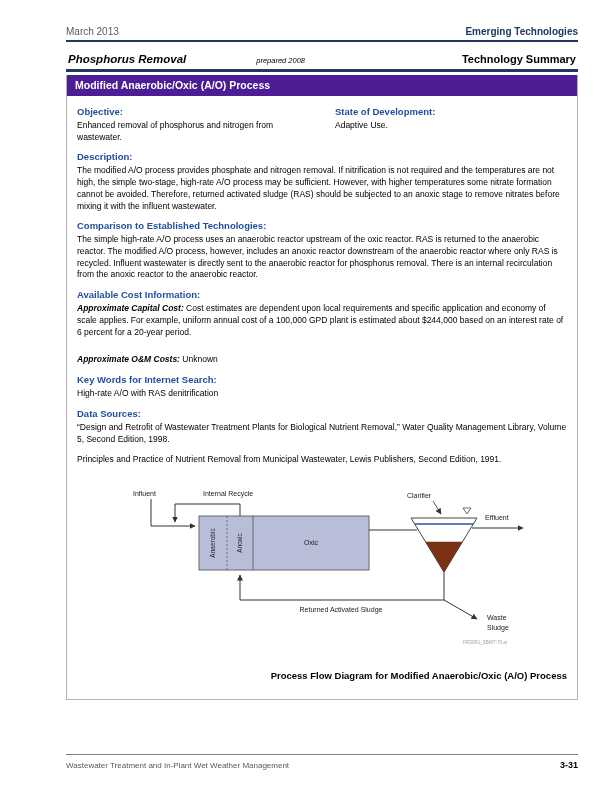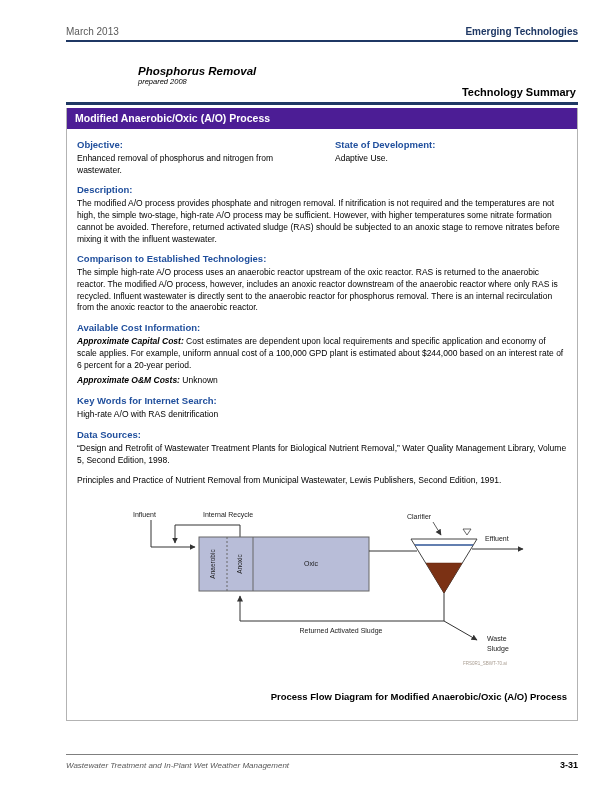--- a/index.html
+++ b/index.html
@@ -9,21 +9,21 @@
     font-family:"Liberation Sans", sans-serif; color:#000;
   }
   .margins { position:absolute; left:66px; width:512px; top:0; }
 
   
   .topbar { display:flex; justify-content:space-between; align-items:flex-end; padding-top:26px; }
   .date { font-size:10px; color:#595959; }
   .brand { font-size:10px; font-weight:bold; color:#1f3864; }
   .rule1 { height:2px; background:#1f3864; margin-top:3px; }
 
-  .titlerow { display:flex; align-items:baseline; margin-top:23px; padding:0 2px;flex-direction:column; }
+  .titlerow { display:flex; align-items:baseline; margin-top:11px; padding:0 2px; }
   .doc-title { font-size:11.5px; font-weight:bold; font-style:italic; }
   .prepared { font-size:7.5px; font-style:italic; margin-left:70px; }
   .doc-type { margin-left:auto; font-size:11px; font-weight:bold; }
   .rule2 { height:3px; background:#1f3864; margin-top:4px; }
 
   
   .content-box { margin-top:3px; border:1px solid #b3b3b3; border-top:none; }
   .title-bar { background:#4c1d95; color:#ffffff; font-weight:bold; font-size:10.5px; padding:4px 8px 5px; }
   .inner { padding:2px 10px 10px; }
 
@@ -40,21 +40,21 @@
   .diagram-wrap { margin:16px 0 0 34px; }
   svg text { font-family:"Liberation Sans", sans-serif; font-size:7px; fill:#1a1a1a; }
   svg .zone { font-size:6.5px; }
   svg .wm { font-size:4.5px; fill:#a89c90; }
   .caption { text-align:right; font-weight:bold; font-size:9.5px; margin:16px 0 8px; }
 
   
   .footer { position:absolute; left:66px; width:512px; bottom:22px; }
   .footer-rule { height:1px; background:#7f7f7f; margin-bottom:5px; }
   .footer-row { display:flex; justify-content:space-between; align-items:baseline; }
-  .footer-left { font-size:8px; font-style:italic; color:#595959; }
+  .footer-left { font-size:8px; color:#595959; }
   .footer-right { font-size:9px; font-weight:bold; color:#000; }
 </style>
 </head>
 <body>
 
 <div class="margins">
 
   <div class="topbar">
     <span class="date">March 2013</span>
     <span class="brand">Emerging Technologies</span>
@@ -84,21 +84,21 @@
       </div>
 
       <h3 class="sec">Description:</h3>
       <p class="body">The modified A/O process provides phosphate and nitrogen removal. If nitrification is not required and the temperatures are not high, the simple two-stage, high-rate A/O process may be sufficient. However, with higher temperatures some nitrate formation cannot be avoided. Therefore, returned activated sludge (RAS) should be subjected to an anoxic stage to remove nitrates before mixing it with the influent wastewater.</p>
 
       <h3 class="sec">Comparison to Established Technologies:</h3>
       <p class="body">The simple high-rate A/O process uses an anaerobic reactor upstream of the oxic reactor. RAS is returned to the anaerobic reactor. The modified A/O process, however, includes an anoxic reactor downstream of the anaerobic reactor where only RAS is recycled. Influent wastewater is directly sent to the anaerobic reactor for phosphorus removal. There is an internal recirculation from the anoxic reactor to the anaerobic reactor.</p>
 
       <h3 class="sec">Available Cost Information:</h3>
       <p class="body"><span class="bi">Approximate Capital Cost:</span><span> Cost estimates are dependent upon local requirements and specific application and economy of scale applies. For example, uniform annual cost of a 100,000 GPD plant is estimated about $244,000 based on an interest rate of 6 percent for a 20-year period.</span></p>
-      <p class="body" style="margin-top:4px;"><span class="bi">Approximate O&amp;M Costs:</span><span> Unknown</span></p>
+      <p class="body" style="margin-top:16px;"><span class="bi">Approximate O&amp;M Costs:</span><span> Unknown</span></p>
 
 
       <h3 class="sec">Key Words for Internet Search:</h3>
       <p class="body">High-rate A/O with RAS denitrification</p>
 
       <h3 class="sec">Data Sources:</h3>
       <p class="body">“Design and Retrofit of Wastewater Treatment Plants for Biological Nutrient Removal,” Water Quality Management Library, Volume 5, Second Edition, 1998.</p>
       <p class="body">Principles and Practice of Nutrient Removal from Municipal Wastewater, Lewis Publishers, Second Edition, 1991.</p>
 
       <div class="diagram-wrap">

